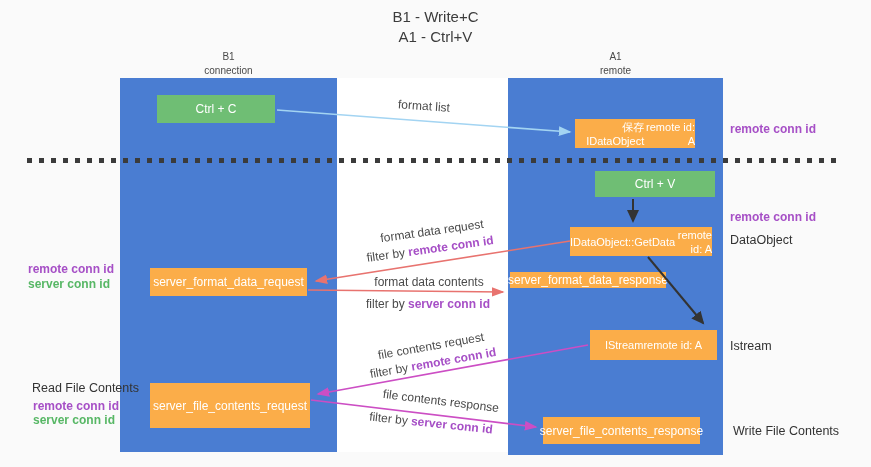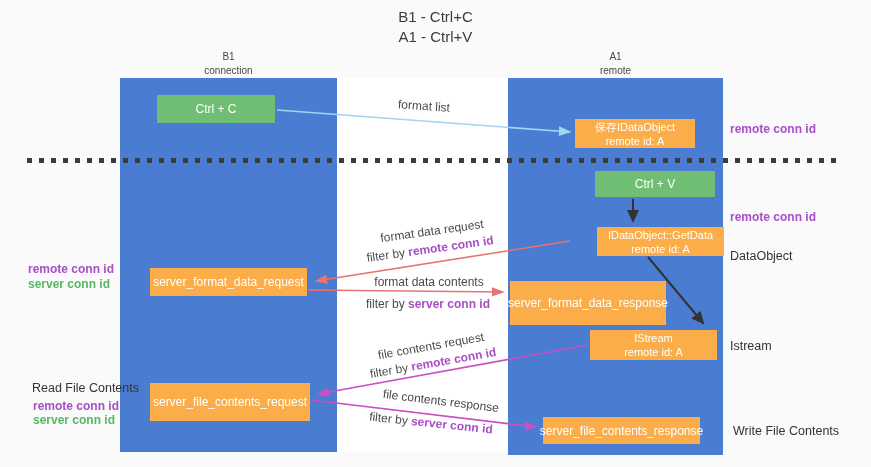--- a/index.html
+++ b/index.html
@@ -16,38 +16,38 @@
   .page-title{position:absolute;top:7px;left:0;width:871px;text-align:center;font-size:15px;line-height:20px;color:#3c3c3c;}
   .lane-header{position:absolute;top:50px;text-align:center;font-size:10px;line-height:14px;color:#4a4a4a;}
   .lh-left{left:120px;width:217px;}
   .lh-right{left:508px;width:215px;}
   .dashes{position:absolute;left:27px;top:158px;width:812px;height:5px;
     background:repeating-linear-gradient(90deg,#3b3b3b 0 5px,transparent 5px 12px);}
   .box{position:absolute;display:flex;align-items:center;justify-content:center;
     color:#ffffff;text-align:right;font-size:12px;}
   .box-green{background:#6fbe74;}
   .box-orange{background:#fbad49;}
-  .two-line{flex-direction:column;font-size:11px;line-height:14px;}
+  .two-line{flex-direction:row;font-size:11px;line-height:14px;}
   .alabel{position:absolute;font-size:12px;color:#4a4a4a;white-space:nowrap;
     transform:translate(-50%,-50%) rotate(var(--r,0deg));}
   .side-label{position:absolute;font-size:12px;white-space:nowrap;color:#333333;}
   .lbl13{font-size:12.5px;}
   .purple{color:#a64fc6;font-weight:bold;}
   .greent{color:#57b765;font-weight:bold;}
   svg.arrows{position:absolute;left:0;top:0;pointer-events:none;}
 </style>
 </head>
 <body>
 
 <div class="gap-strip"></div>
 <div class="lane lane-left"></div>
 <div class="lane lane-right"></div>
 
 <div class="page-title">
-  <div>B1 - Ctrl+C</div>
+  <div>B1 - Write+C</div>
   <div>A1 - Ctrl+V</div>
 </div>
 
 <div class="lane-header lh-left">
   <div>B1</div>
   <div>connection</div>
 </div>
 <div class="lane-header lh-right">
   <div>A1</div>
   <div>remote</div>
@@ -57,35 +57,35 @@
 
 <div class="box box-green" style="left:157px;top:95px;width:118px;height:28px;">Ctrl + C</div>
 
 <div class="box box-orange two-line" style="left:575px;top:119px;width:120px;height:29px;">
   <div>保存IDataObject</div>
   <div>remote id: A</div>
 </div>
 
 <div class="box box-green" style="left:575px;top:171px;width:120px;height:26px;margin-left:20px;">Ctrl + V</div>
 
-<div class="box box-orange two-line" style="left:597px;top:227px;width:127px;height:29px;">
+<div class="box box-orange two-line" style="left:570px;top:227px;width:142px;height:29px;">
   <div>IDataObject::GetData</div>
   <div>remote id: A</div>
 </div>
 
 <div class="box box-orange" style="left:150px;top:268px;width:157px;height:28px;">server_format_data_request</div>
 
-<div class="box box-orange" style="left:510px;top:281px;width:156px;height:44px;">server_format_data_response</div>
+<div class="box box-orange" style="left:510px;top:272px;width:156px;height:16px;">server_format_data_response</div>
 
 <div class="box box-orange two-line" style="left:590px;top:330px;width:127px;height:30px;">
   <div>IStream</div>
   <div>remote id: A</div>
 </div>
 
-<div class="box box-orange" style="left:150px;top:383px;width:160px;height:38px;">server_file_contents_request</div>
+<div class="box box-orange" style="left:150px;top:383px;width:160px;height:45px;">server_file_contents_request</div>
 
 <div class="box box-orange" style="left:543px;top:417px;width:157px;height:27px;">server_file_contents_response</div>
 
 <svg class="arrows" width="871" height="467" viewBox="0 0 871 467">
   <defs>
     <marker id="m-blue" markerWidth="9" markerHeight="8" refX="7" refY="3" orient="auto">
       <path d="M0,0 L8,3 L0,6 z" fill="#a3d4f2"></path>
     </marker>
     <marker id="m-black" markerWidth="8" markerHeight="8" refX="5.5" refY="3" orient="auto">
       <path d="M0,0 L6.5,3 L0,6 z" fill="#333333"></path>
@@ -123,21 +123,21 @@
   <span>filter by </span><span class="purple">remote conn id</span>
 </div>
 
 <div class="alabel" style="left:441px;top:401px;--r:7deg;">file contents response</div>
 <div class="alabel" style="left:431px;top:423px;--r:6deg;">
   <span>filter by </span><span class="purple">server conn id</span>
 </div>
 
 <div class="side-label purple" style="left:730px;top:122px;">remote conn id</div>
 <div class="side-label purple" style="left:730px;top:210px;">remote conn id</div>
-<div class="side-label lbl13" style="left:730px;top:233px;margin-top:16px;">DataObject</div>
+<div class="side-label lbl13" style="left:730px;top:233px;">DataObject</div>
 <div class="side-label lbl13" style="left:730px;top:339px;">Istream</div>
 <div class="side-label lbl13" style="left:733px;top:424px;">Write File Contents</div>
 
 <div class="side-label purple" style="left:28px;top:262px;">remote conn id</div>
 <div class="side-label greent" style="left:28px;top:277px;">server conn id</div>
 <div class="side-label lbl13" style="left:32px;top:381px;">Read File Contents</div>
 <div class="side-label purple" style="left:33px;top:399px;">remote conn id</div>
 <div class="side-label greent" style="left:33px;top:413px;">server conn id</div>
 
 </body></html>

